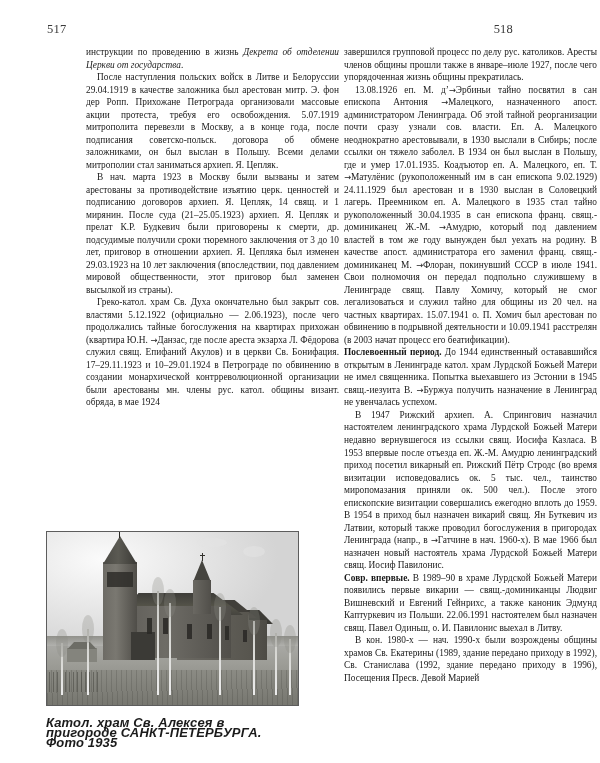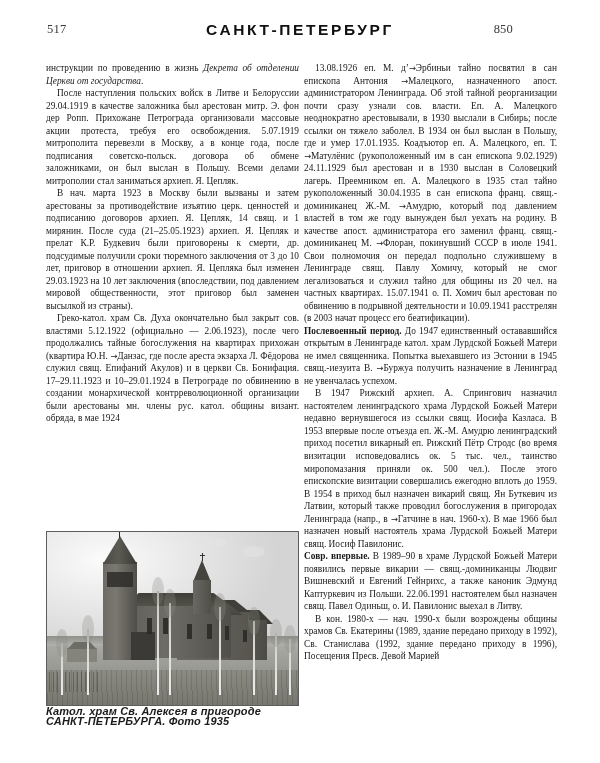--- a/index.html
+++ b/index.html
@@ -47,27 +47,28 @@
   }
   
   .columns {
     position: absolute;
     left: 0;
     top: 46px;
     width: 600px;
   }
   .col {
     position: absolute;
-    top: 16px;
+    top: 0;
     width: 253px;
     font-size: 9.35px;
     line-height: 12.52px;
     text-align: justify;
     text-justify: inter-word;
     hyphens: manual;
+    margin-left: 40px;
   }
   .col-left  { left: 46px; }
   .col-right { left: 304px; }
   .col p {
     margin: 0;
     text-indent: 11px;
   }
   .col p.noindent { text-indent: 0; }
   .col i { font-style: italic; }
   .col b { font-weight: bold; }
@@ -309,51 +310,51 @@
     content: "";
     position: absolute;
     left: -3px;
     top: -6px;
     width: 36px;
     height: 7px;
     background: #6d6d66;
     clip-path: polygon(10% 100%, 28% 0%, 72% 0%, 90% 100%);
   }
   .photo-caption {
-    margin-top: 0;
+    margin-top: 12px;
     font-family: "Liberation Sans", "DejaVu Sans", sans-serif;
-    font-size: 11px;
+    font-size: 13px;
     font-style: italic;
     font-weight: bold;
     color: #1b1b1b;
     letter-spacing: 0.15px;
     line-height: 10px;
   }
 </style>
 </head>
 <body>
 
 <div class="page">
 
   <div class="running-head">
     <span class="folio folio-left">517</span>
-    <span class="head-title">САНКТ-ПЕТЕРБУРГ</span>
-    <span class="folio folio-right">850</span>
+    <span class="folio folio-right">518</span>
   </div>
 
   <div class="columns">
     <div class="col col-left" id="col-left">
         <p class="noindent"><span>инструкции по проведению в жизнь </span><i>Декрета об отделении Церкви от государства</i><span>.</span></p>
         <p><span>После наступления польских войск в Литве и Белоруссии 29.04.1919 в качестве заложника был арестован митр. Э. фон дер Ропп. Прихожане Петрограда организовали массовые акции протеста, требуя его освобождения. 5.07.1919 митрополита перевезли в Москву, а в конце года, после подписания советско-польск. договора об обмене заложниками, он был выслан в Польшу. Всеми делами митрополии стал заниматься архиеп. Я. Цепляк.</span></p>
         <p><span>В нач. марта 1923 в Москву были вызваны и затем арестованы за противодействие изъятию церк. ценностей и подписанию договоров архиеп. Я. Цепляк,  14 свящ. и 1 мирянин. После суда (21–25.05.1923) архиеп. Я. Цепляк и прелат К.Р. Будкевич были приговорены к смерти, др. подсудимые получили сроки тюремного заключения от 3 до 10 лет, приговор в отношении архиеп. Я. Цепляка был изменен 29.03.1923 на 10 лет заключения (впоследствии, под давлением мировой общественности, этот приговор был заменен высылкой из страны).</span></p>
         <p><span>Греко-катол. храм Св. Духа окончательно был закрыт сов. властями 5.12.1922 (официально — 2.06.1923), после чего продолжались тайные богослужения на квартирах прихожан (квартира Ю.Н. </span><span class="arrow">→</span><span>Данзас, где после ареста экзарха Л. Фёдорова служил свящ. Епифаний Акулов) и в церкви Св. Бонифация. 17–29.11.1923 и 10–29.01.1924 в Петрограде по обвинению в создании монархической контрреволюционной организации были арестованы мн. члены рус. катол. общины визант. обряда, в мае 1924</span></p>
       </div>
     <div class="col col-right" id="col-right">
+        <p class="noindent"><span>завершился групповой процесс по делу рус. католиков. Аресты членов общины прошли также в январе–июле 1927, после чего упорядоченная жизнь общины прекратилась.</span></p>
         <p><span>13.08.1926 еп. М. д’</span><span class="arrow">→</span><span>Эрбиньи тайно посвятил в сан епископа Антония </span><span class="arrow">→</span><span>Малецкого, назначенного апост. администратором Ленинграда. Об этой тайной реорганизации почти сразу узнали сов. власти. Еп. А. Малецкого неоднократно арестовывали, в 1930 выслали в Сибирь; после ссылки он тяжело заболел. В 1934 он был выслан в Польшу, где и умер 17.01.1935. Коадъютор еп. А. Малецкого, еп. Т. </span><span class="arrow">→</span><span>Матулёнис (рукоположенный им в сан епископа 9.02.1929) 24.11.1929 был арестован и в 1930 выслан в Соловецкий лагерь. Преемником еп. А. Малецкого в 1935 стал тайно рукоположенный 30.04.1935 в сан епископа франц. свящ.-доминиканец Ж.-М. </span><span class="arrow">→</span><span>Амудрю, который под давлением властей в том же году вынужден был уехать на родину. В качестве апост. администратора его заменил франц. свящ.-доминиканец М. </span><span class="arrow">→</span><span>Флоран, покинувший СССР в июле 1941. Свои полномочия он передал подпольно служившему в Ленинграде свящ. Павлу Хомичу, который не смог легализоваться и служил тайно для общины из 20 чел. на частных квартирах. 15.07.1941 о. П. Хомич был арестован по обвинению в подрывной деятельности и 10.09.1941 расстрелян (в 2003 начат процесс его беатификации).</span></p>
-        <p class="noindent"><b>Послевоенный период.</b><span> До 1947 единственный остававшийся открытым в Ленинграде катол. храм Лурдской Божьей Матери не имел священника. Попытка выехавшего из Эстонии в 1945 свящ.-иезуита В. </span><span class="arrow">→</span><span>Буржуа получить назначение в Ленинград не увенчалась успехом.</span></p>
+        <p class="noindent"><b>Послевоенный период.</b><span> До 1944 единственный остававшийся открытым в Ленинграде катол. храм Лурдской Божьей Матери не имел священника. Попытка выехавшего из Эстонии в 1945 свящ.-иезуита В. </span><span class="arrow">→</span><span>Буржуа получить назначение в Ленинград не увенчалась успехом.</span></p>
         <p><span>В 1947 Рижский архиеп. А. Спрингович назначил настоятелем ленинградского храма Лурдской Божьей Матери недавно вернувшегося из ссылки свящ. Иосифа Казласа. В 1953 впервые после отъезда еп. Ж.-М. Амудрю ленинградский приход посетил викарный еп. Рижский Пётр Стродс (во время визитации исповедовались ок. 5 тыс. чел., таинство миропомазания приняли ок. 500 чел.). После этого епископские визитации совершались ежегодно вплоть до 1959. В 1954 в приход был назначен викарий свящ. Ян Буткевич из Латвии, который также проводил богослужения в пригородах Ленинграда (напр., в </span><span class="arrow">→</span><span>Гатчине в нач. 1960-х). В мае 1966 был назначен новый настоятель храма Лурдской Божьей Матери свящ. Иосиф Павилонис.</span></p>
         <p class="noindent"><b>Совр. впервые.</b><span> В 1989–90 в храме Лурдской Божьей Матери появились первые викарии — свящ.-доминиканцы Людвиг Вишневский и Евгений Гейнрихс, а также каноник Эдмунд Каптуркевич из Польши. 22.06.1991 настоятелем был назначен свящ. Павел Одиньш, о. И. Павилонис выехал в Литву.</span></p>
         <p><span>В кон. 1980-х — нач. 1990-х были возрождены общины храмов Св. Екатерины (1989, здание передано приходу в 1992), Св. Станислава (1992, здание передано приходу в 1996), Посещения Пресв. Девой Марией</span></p>
       </div>
   </div>
 
   <div class="figure">
     <div class="photo-frame">
       <div class="sky"></div>
       <div class="sky-blotch" style="left:196px; top:14px; width:22px; height:11px;"></div>

